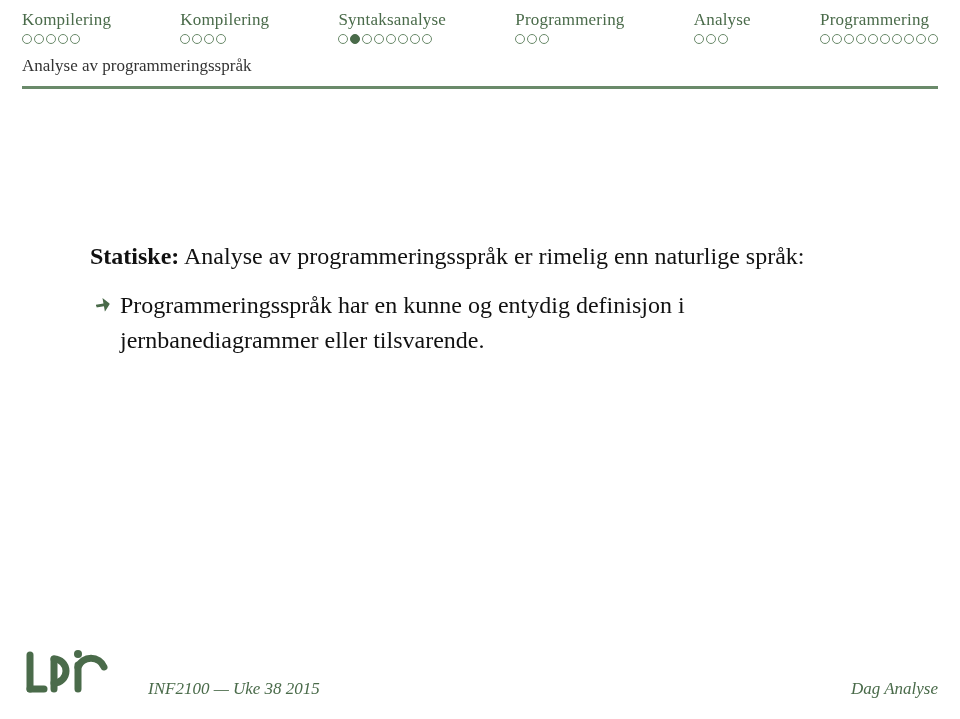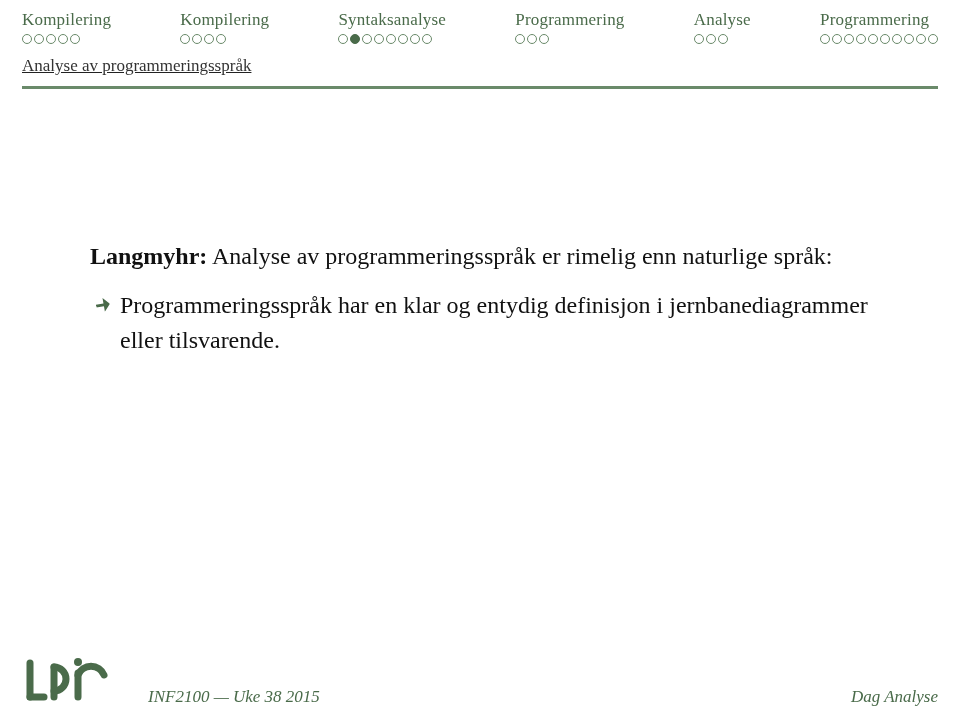--- a/index.html
+++ b/index.html
@@ -6,32 +6,32 @@
   html, body { width: 960px; height: 719px; background: #fff; font-family: Georgia, 'Times New Roman', serif; color: #222; overflow: hidden; }
   .page { position: relative; width: 960px; height: 719px; }
   
   .topnav { display: flex; justify-content: space-between; align-items: flex-start; padding: 10px 22px 0 22px; }
   .nav-item { display: flex; flex-direction: column; align-items: flex-start; gap: 4px; }
   .nav-label { font-size: 17px; color: #4a6b4a; letter-spacing: 0.2px; }
   .dot-row { display: flex; gap: 2px; }
   .dot { width: 10px; height: 10px; border-radius: 50%; border: 1px solid #6a8a6a; background: transparent; }
   .dot.filled { background: #4a6b4a; border-color: #4a6b4a; }
   
-  .subsec { padding: 12px 22px 0 22px; text-decoration: underline; }
+  .subsec { padding: 12px 22px 0 22px; }
   .subsec-title { font-size: 17px; color: #333; }
   .rule { margin-top: 10px; height: 3px; background: #6a8a6a; }
   
   .content { padding: 150px 90px 0 90px; font-size: 24px; line-height: 1.45; color: #111; }
   .lead { margin-bottom: 14px; }
   .lead b { font-weight: bold; }
   .bullets { list-style: none; padding-left: 0; }
   .bullets li { position: relative; padding-left: 30px; margin-bottom: 10px; }
   .bullets li::before { content: ""; position: absolute; left: 6px; top: 10px; width: 14px; height: 14px; background: #4a6b4a; transform: rotate(-10deg); clip-path: polygon(0 40%, 55% 40%, 55% 0, 100% 50%, 55% 100%, 55% 60%, 0 60%); }
   
-  .footer { position: absolute; left: 0; right: 0; bottom: 12px; display: flex; align-items: flex-end; justify-content: space-between; padding: 0 22px; }
+  .footer { position: absolute; left: 0; right: 0; bottom: 20px; display: flex; align-items: flex-end; justify-content: space-between; padding: 0 22px; }
   .footer-center { position: absolute; left: 0; right: 0; text-align: left; padding-left: 148px; }
   .footer-course, .footer-author { font-size: 17px; font-style: italic; color: #4a6b4a; }
   .footer-author { margin-left: auto; }
   .logo { width: 110px; height: 54px; }
 </style>
 </head>
 <body>
 
 <div class="page">
 
@@ -101,24 +101,24 @@
       </div>
     </div>
 
   <div class="subsec">
     <div class="subsec-title">Analyse av programmeringsspråk</div>
     <div class="rule"></div>
   </div>
 
   <div class="content">
     <p class="lead">
-      <b>Langmyhr:</b><span> Analyse av programmeringsspråk er rimelig enn naturlige språk:</span>
+      <b>Statiske:</b><span> Analyse av programmeringsspråk er rimelig enn naturlige språk:</span>
     </p>
     <ul class="bullets" id="bullets">
-        <li><span>Programmeringsspråk har en klar og entydig definisjon i jernbanediagrammer eller tilsvarende.</span></li>
+        <li><span>Programmeringsspråk har en kunne og entydig definisjon i jernbanediagrammer eller tilsvarende.</span></li>
       </ul>
   </div>
 
   <div class="footer">
     <div class="logo">
       <svg viewBox="0 0 110 54" width="110" height="54">
         <g fill="none" stroke="#4a6b4a" stroke-width="7" stroke-linecap="round">
           <path d="M8 10 v34"></path>
           <path d="M8 44 h14"></path>
           <path d="M32 14 a12 12 0 0 1 0 24"></path>

